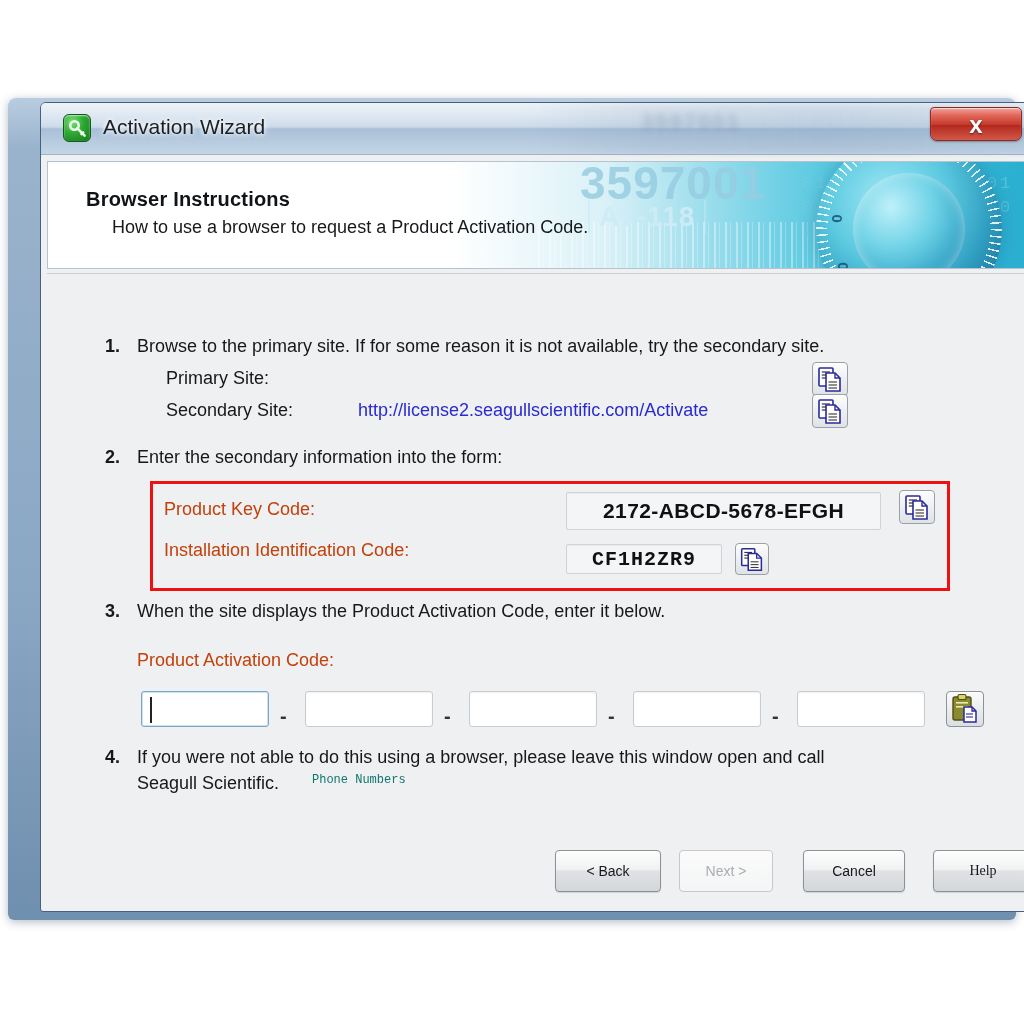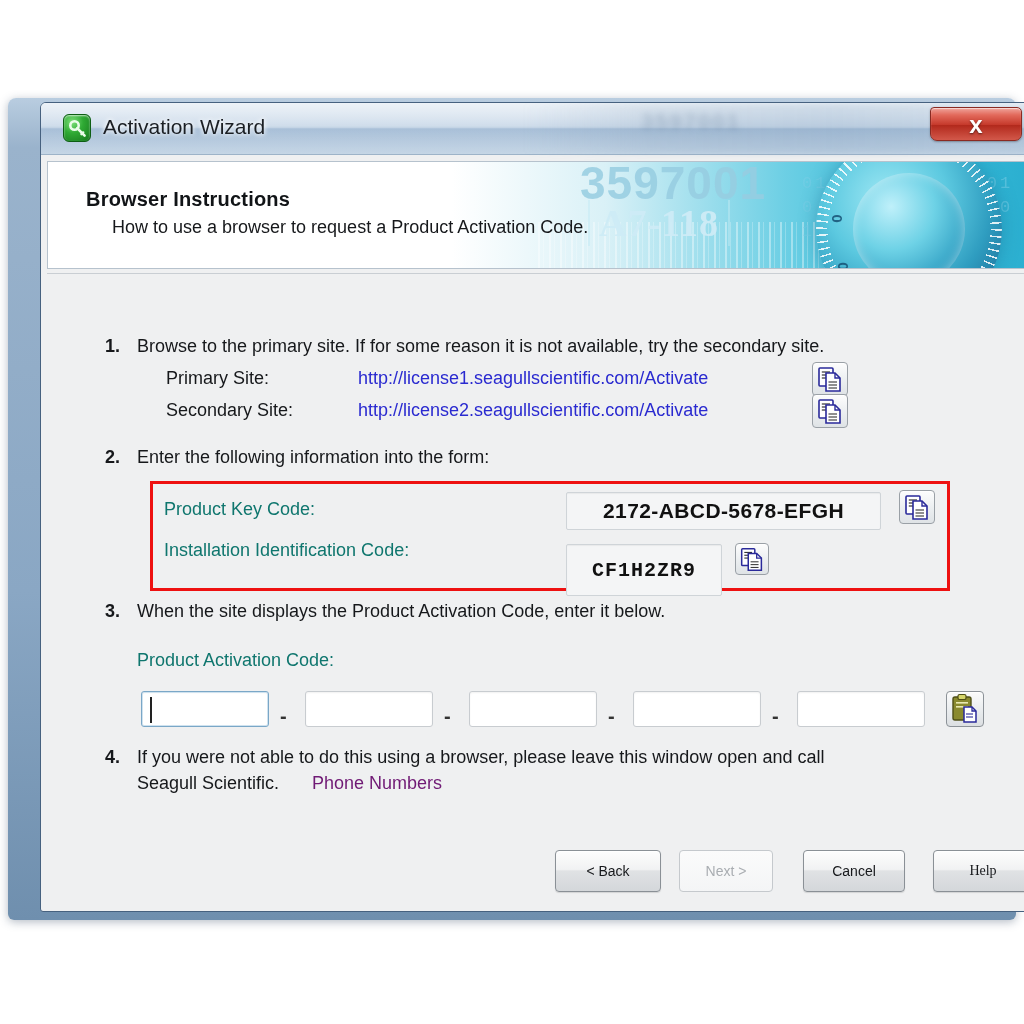--- a/index.html
+++ b/index.html
@@ -100,25 +100,24 @@
   }
   #banner-art .bigdigits {
     position:absolute; left:192px; top:-6px;
     font-size:46px; font-weight:bold; letter-spacing:1px;
     color: rgba(150,205,225,.85);
     font-family:Liberation Sans, sans-serif;
   }
   #banner-art .code-chip {
     position:absolute; left:200px; top:38px;
     padding:1px 9px;
-    font-size:38px; font-weight:bold; letter-spacing:1px;
+    font-size:28px; font-weight:bold; letter-spacing:1px;
     color: rgba(205,235,245,.95);
     border-left:2px solid rgba(200,235,245,.6);
     border-right:2px solid rgba(200,235,245,.45);
-    font-family:Liberation Serif, serif;
   }
   #banner-art .binary {
     position:absolute; right:6px; top:10px; width:220px;
     font-family:"Liberation Mono", monospace;
     font-size:17px; line-height:24px; letter-spacing:3px;
     color: rgba(120,205,230,.55);
     word-break: break-all;
   }
   #banner-art .barcode {
     position:absolute; left:150px; bottom:0; width:420px; height:46px;
@@ -187,21 +186,21 @@
     cursor:pointer;
   }
   .copy-btn.small { width:34px; height:32px; }
 
   
   #red-box {
     position:absolute;
     border:3px solid #ee1111;
     background:transparent;
   }
-  .field-label { position:absolute; font-size:18px; color:#0f766e; }
+  .field-label { position:absolute; font-size:18px; color:#c2410c; }
   .readonly-field {
     position:absolute;
     border:1px solid #cfd4d8;
     background:#f4f5f6;
     border-radius:2px;
     box-shadow: inset 0 1px 1px rgba(0,0,0,.05);
     display:flex; align-items:center; justify-content:center;
   }
   .readonly-field .val { font-size:21px; font-weight:bold; color:#111; letter-spacing:.4px; }
   .readonly-field .val.mono {
@@ -226,21 +225,21 @@
     position:absolute; top:14px; font-size:20px; color:#333; font-weight:bold;
   }
   #paste-btn {
     position:absolute; width:38px; height:36px;
     border:1px solid #8c9298; border-radius:4px;
     background: linear-gradient(180deg,#fbfbfb 0%,#e9ecee 55%,#dcdfe2 100%);
     box-shadow: inset 0 1px 0 #fff;
     cursor:pointer;
   }
 
-  .phone-link { position:absolute; font-size:18px; color:#701a75; }
+  .phone-link { position:absolute; font-size:12px; color:#0f766e;font-family:Liberation Mono, monospace; }
 
   
   .wbtn {
     position:absolute; top:0; height:42px;
     border-radius:4px;
     border:1px solid #8a9096;
     background: linear-gradient(180deg,#fdfdfd 0%,#f1f2f3 46%,#e0e2e4 50%,#d4d7da 100%);
     box-shadow: inset 0 1px 0 #fff, 0 1px 1px rgba(0,0,0,.12);
     font-size:14px; color:#16181b;
     display:flex; align-items:center; justify-content:center;
@@ -304,21 +303,20 @@
 
     <div id="body-area">
 
 
       <div class="step" style="left:58px; top:62px;">
         <span class="step-num" style="left:0; top:0;">1.</span>
         <span class="step-text" style="left:32px; top:0; white-space:nowrap;">Browse to the primary site. If for some reason it is not available, try the secondary site.</span>
       </div>
 
       <div class="site-label" style="left:119px; top:94px;">Primary Site:</div>
-      <div class="site-link" style="left:311px; top:94px;">http://license1.seagullscientific.com/Activate</div>
       <div class="copy-btn" style="left:765px; top:88px;">
         <svg width="34" height="32" viewBox="0 0 34 32">
           <rect x="6" y="5" width="14" height="18" rx="1" fill="#fff" stroke="#2a2a9a" stroke-width="1.6"></rect>
           <line x1="8.8" y1="9" x2="17" y2="9" stroke="#333" stroke-width="1.2"></line>
           <line x1="8.8" y1="12" x2="17" y2="12" stroke="#333" stroke-width="1.2"></line>
           <line x1="8.8" y1="15" x2="17" y2="15" stroke="#333" stroke-width="1.2"></line>
           <path d="M13 10 h9 l5 5 v13 h-14 z" fill="#fff" stroke="#2a2a9a" stroke-width="1.6"></path>
           <path d="M22 10 v5 h5" fill="none" stroke="#2a2a9a" stroke-width="1.4"></path>
           <line x1="15.5" y1="19" x2="24" y2="19" stroke="#333" stroke-width="1.1"></line>
           <line x1="15.5" y1="22" x2="24" y2="22" stroke="#333" stroke-width="1.1"></line>
@@ -337,21 +335,21 @@
           <path d="M13 10 h9 l5 5 v13 h-14 z" fill="#fff" stroke="#2a2a9a" stroke-width="1.6"></path>
           <path d="M22 10 v5 h5" fill="none" stroke="#2a2a9a" stroke-width="1.4"></path>
           <line x1="15.5" y1="19" x2="24" y2="19" stroke="#333" stroke-width="1.1"></line>
           <line x1="15.5" y1="22" x2="24" y2="22" stroke="#333" stroke-width="1.1"></line>
           <line x1="15.5" y1="25" x2="24" y2="25" stroke="#333" stroke-width="1.1"></line>
         </svg>
       </div>
 
       <div class="step" style="left:58px; top:173px;">
         <span class="step-num" style="left:0; top:0;">2.</span>
-        <span class="step-text" style="left:32px; top:0; white-space:nowrap;">Enter the following information into the form:</span>
+        <span class="step-text" style="left:32px; top:0; white-space:nowrap;">Enter the secondary information into the form:</span>
       </div>
 
       <div id="red-box" style="left:103px; top:207px; width:800px; height:110px;"></div>
 
       <div class="field-label" style="left:117px; top:225px;">Product Key Code:</div>
       <div class="readonly-field" style="left:519px; top:218px; width:315px; height:38px;">
         <span class="val">2172-ABCD-5678-EFGH</span>
       </div>
       <div class="copy-btn" style="left:852px; top:216px;">
         <svg width="34" height="32" viewBox="0 0 34 32">
@@ -361,21 +359,21 @@
           <line x1="8.8" y1="15" x2="17" y2="15" stroke="#333" stroke-width="1.2"></line>
           <path d="M13 10 h9 l5 5 v13 h-14 z" fill="#fff" stroke="#2a2a9a" stroke-width="1.6"></path>
           <path d="M22 10 v5 h5" fill="none" stroke="#2a2a9a" stroke-width="1.4"></path>
           <line x1="15.5" y1="19" x2="24" y2="19" stroke="#333" stroke-width="1.1"></line>
           <line x1="15.5" y1="22" x2="24" y2="22" stroke="#333" stroke-width="1.1"></line>
           <line x1="15.5" y1="25" x2="24" y2="25" stroke="#333" stroke-width="1.1"></line>
         </svg>
       </div>
 
       <div class="field-label" style="left:117px; top:266px;">Installation Identification Code:</div>
-      <div class="readonly-field" style="left:519px; top:270px; width:156px; height:52px;">
+      <div class="readonly-field" style="left:519px; top:270px; width:156px; height:30px;">
         <span class="val mono">CF1H2ZR9</span>
       </div>
       <div class="copy-btn small" style="left:688px; top:269px;">
         <svg width="32" height="30" viewBox="0 0 34 32">
           <rect x="6" y="5" width="14" height="18" rx="1" fill="#fff" stroke="#2a2a9a" stroke-width="1.6"></rect>
           <line x1="8.8" y1="9" x2="17" y2="9" stroke="#333" stroke-width="1.2"></line>
           <line x1="8.8" y1="12" x2="17" y2="12" stroke="#333" stroke-width="1.2"></line>
           <line x1="8.8" y1="15" x2="17" y2="15" stroke="#333" stroke-width="1.2"></line>
           <path d="M13 10 h9 l5 5 v13 h-14 z" fill="#fff" stroke="#2a2a9a" stroke-width="1.6"></path>
           <path d="M22 10 v5 h5" fill="none" stroke="#2a2a9a" stroke-width="1.4"></path>

